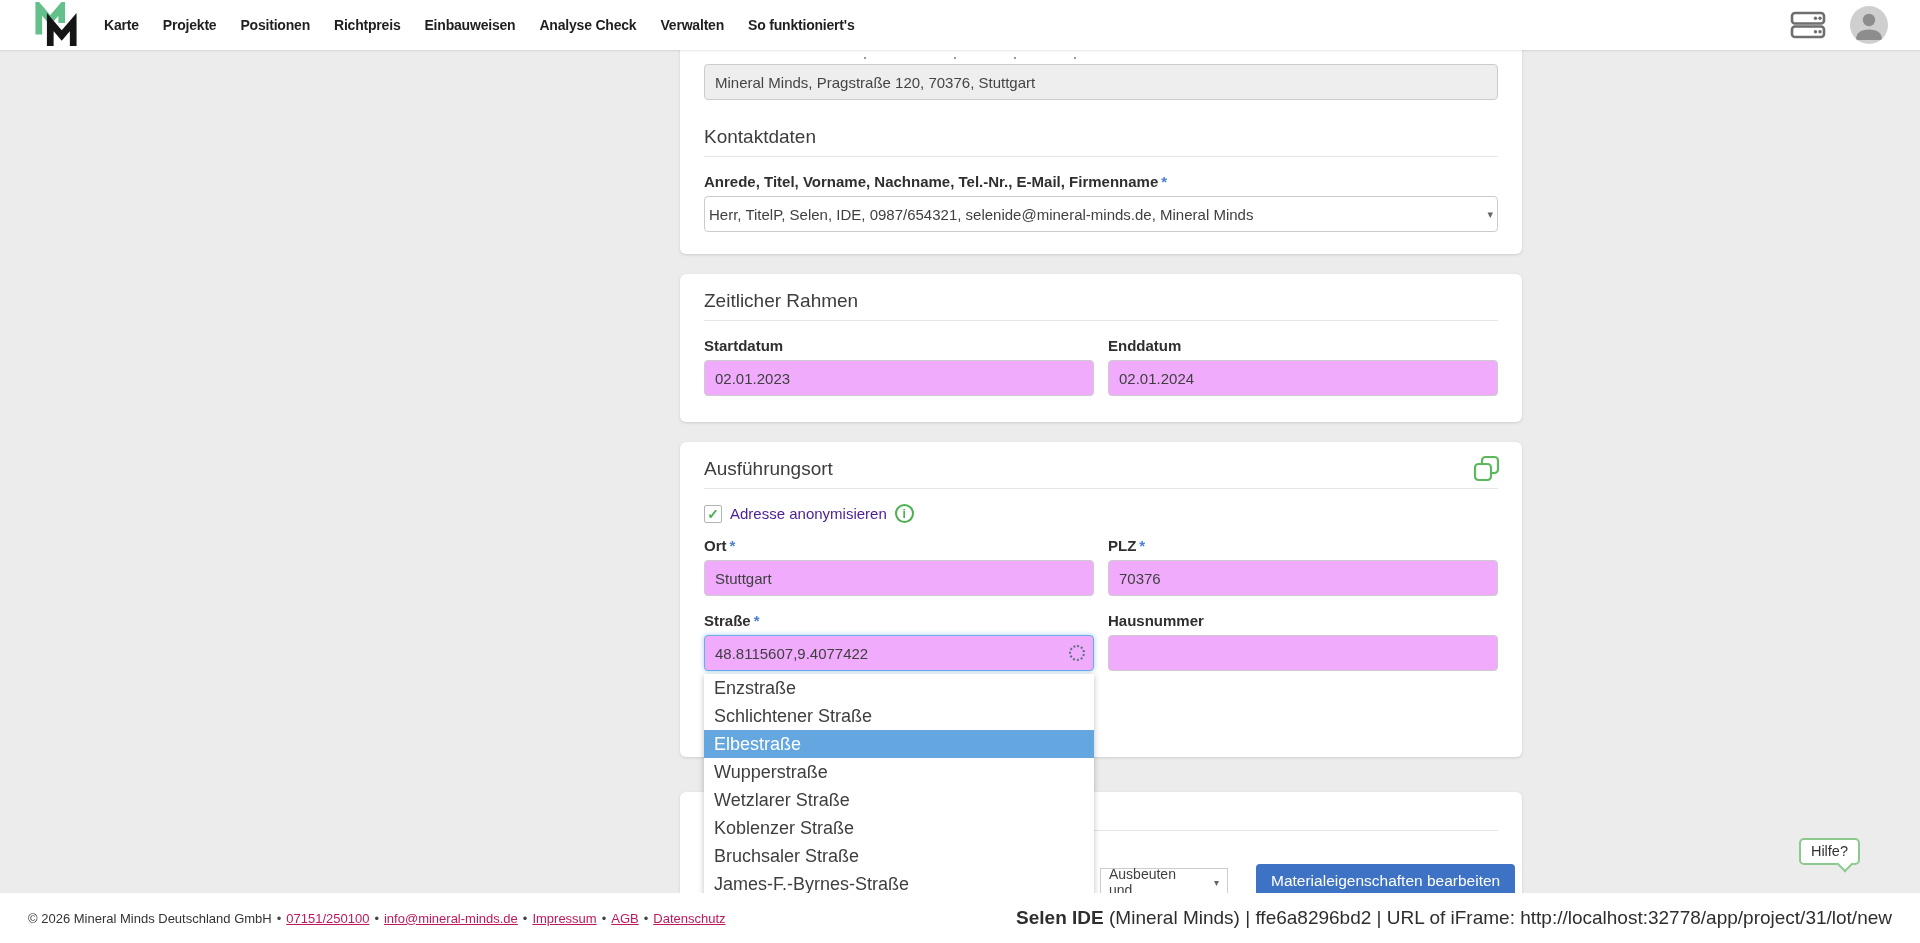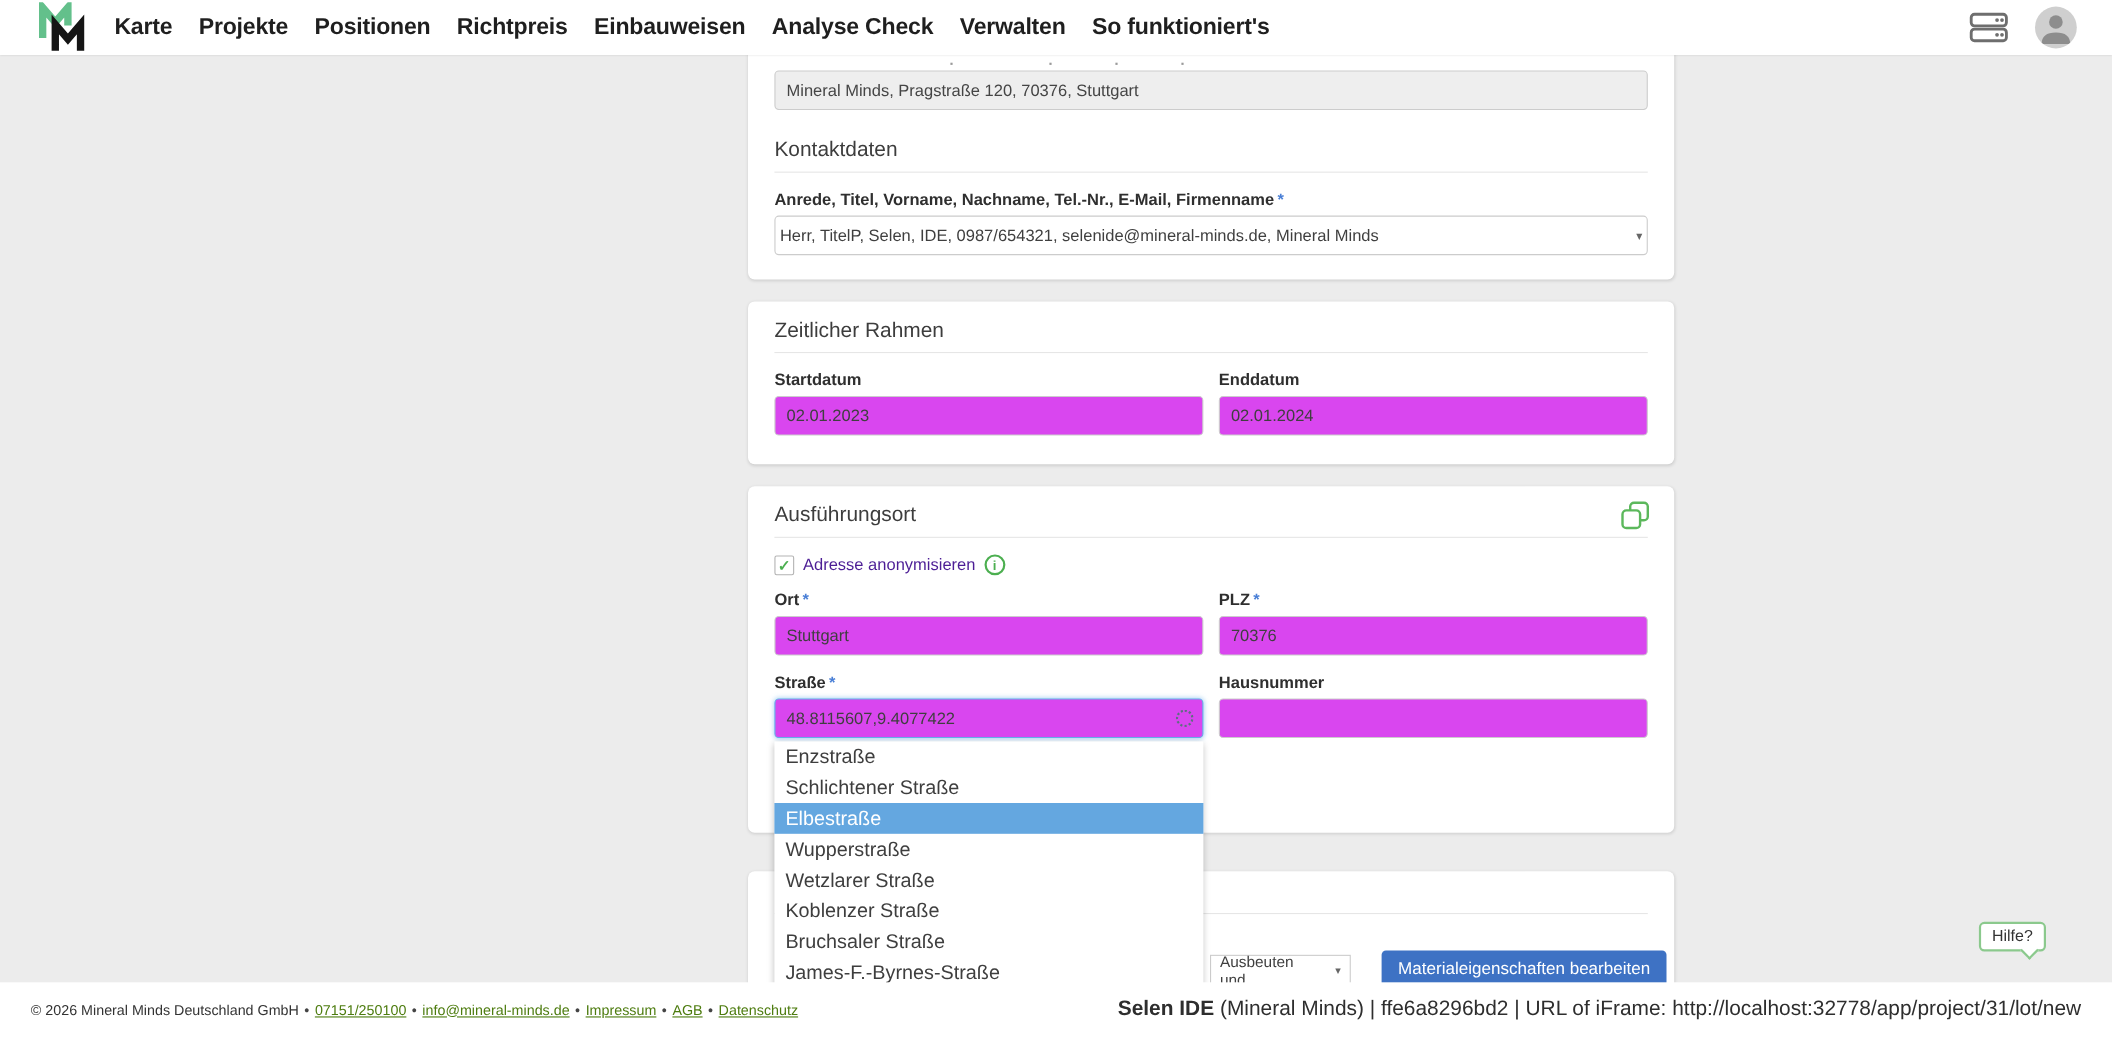--- a/index.html
+++ b/index.html
@@ -4,34 +4,34 @@
 <style>
   * { margin:0; padding:0; box-sizing:border-box; }
   html,body { width:1920px; height:943px; overflow:hidden; }
   body { font-family:"Liberation Sans", sans-serif; background:#ececec; position:relative; color:#3c3c3c; }
 
   
   .navbar { position:absolute; top:0; left:0; width:1920px; height:50px; background:#fff;
             box-shadow:0 1px 2px rgba(0,0,0,.10); z-index:100; display:flex; align-items:center; }
   .logo { margin-left:34px; width:44px; height:46px; flex:0 0 auto; }
   .nav-menu { list-style:none; display:flex; align-items:center; margin-left:14px; }
-  .nav-menu li { padding:0 12px; font-size:21px; font-weight:700; color:#1f1f1f; letter-spacing:-0.2px; cursor:pointer; white-space:nowrap; }
+  .nav-menu li { padding:0 12px; font-size:14px; font-weight:700; color:#1f1f1f; letter-spacing:-0.2px; cursor:pointer; white-space:nowrap; }
   .nav-right { margin-left:auto; margin-right:32px; display:flex; align-items:center; gap:24px; }
   .avatar { width:38px; height:38px; border-radius:50%; background:#cfcfcf; overflow:hidden; }
 
   
   .content-col { position:absolute; left:680px; top:0; width:842px; }
   .card { background:#fff; border-radius:6px; box-shadow:0 1px 3px rgba(0,0,0,.13); }
   .card h2 { font-size:19px; font-weight:400; color:#3d3d3d; }
   .card hr { border:none; border-top:1px solid #e6e6e6; margin-top:8px; }
 
   label.fld { display:block; font-size:15px; font-weight:700; color:#2f2f2f; }
   .req { color:#4a7fd6; margin-left:3px; }
 
-  .tinput { width:100%; height:36px; border:1px solid #ccc; border-radius:4px; background:#d946ef;
+  .tinput { width:100%; height:36px; border:1px solid #ccc; border-radius:4px; background:#f0abfc;
             font-family:"Liberation Sans",sans-serif; font-size:15px; color:#3f3f3f; padding:0 10px; outline:none; }
   .tinput:disabled, .tinput.disabled { background:#eee; color:#454545; }
   .tinput.focused { border-color:#66afe9; box-shadow:0 0 5px rgba(102,175,233,.6); }
 
   .grid2 { display:grid; grid-template-columns:1fr 1fr; column-gap:14px; }
 
   
   .card1 { margin-top:30px; padding:20px 24px 22px 24px; }
   .clipped-label { height:10px; position:relative; }
   .clipped-label i { position:absolute; bottom:1px; left:160px; width:2px; height:2px; background:#9a9a9a;
@@ -84,21 +84,21 @@
                  border-radius:5px; padding:3px 10px 4px 10px; font-size:14.5px; color:#333; cursor:pointer; }
   .help-bubble::after { content:""; position:absolute; bottom:-7px; right:7px; width:10px; height:10px; background:#fff;
                         border-right:2px solid #8bc98d; border-bottom:2px solid #8bc98d; transform:rotate(45deg); }
 
   
   .footer { position:absolute; left:0; bottom:0; width:1920px; height:50px; background:#fff; z-index:60;
             display:flex; align-items:center; padding:0 28px; font-size:13px; color:#333; }
   .footer-links { display:inline; list-style:none; }
   .footer-links li { display:inline; }
   .footer-links .sep { margin:0 5px; color:#444; }
-  .footer-links a { color:#4d7c0f; text-decoration:underline; cursor:pointer; }
+  .footer-links a { color:#be185d; text-decoration:underline; cursor:pointer; }
   .footer-right { margin-left:auto; font-size:19px; color:#2e2e2e;text-align:center; }
   .footer-right b { font-weight:700; }
 </style>
 </head>
 <body>
 
 <nav class="navbar">
   <svg class="logo" viewBox="0 0 46 48">
     <path d="M5 34 L5 5 L17 19 L29 5 L29 22" fill="none" stroke="#63c08b" stroke-width="7"></path>
     <path d="M17 46 L17 21 L29 35 L41 21 L41 46" fill="none" stroke="#151515" stroke-width="7"></path>

